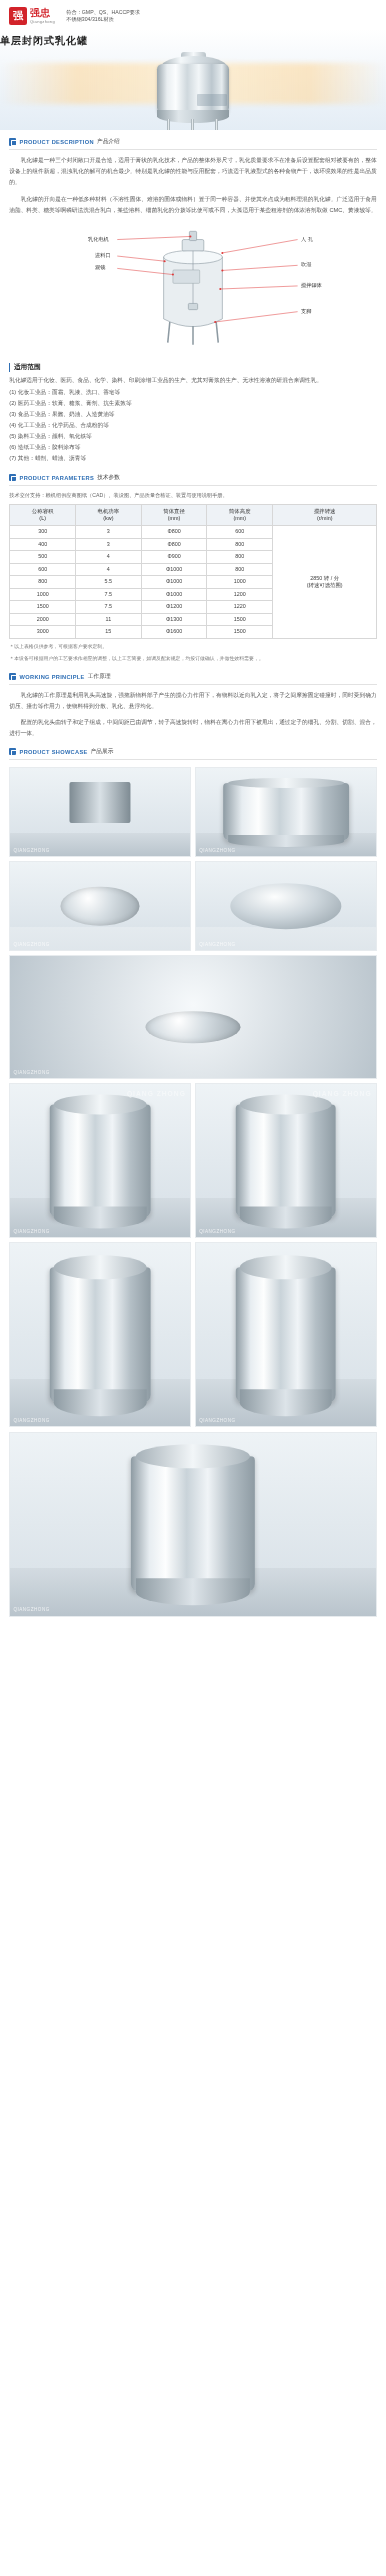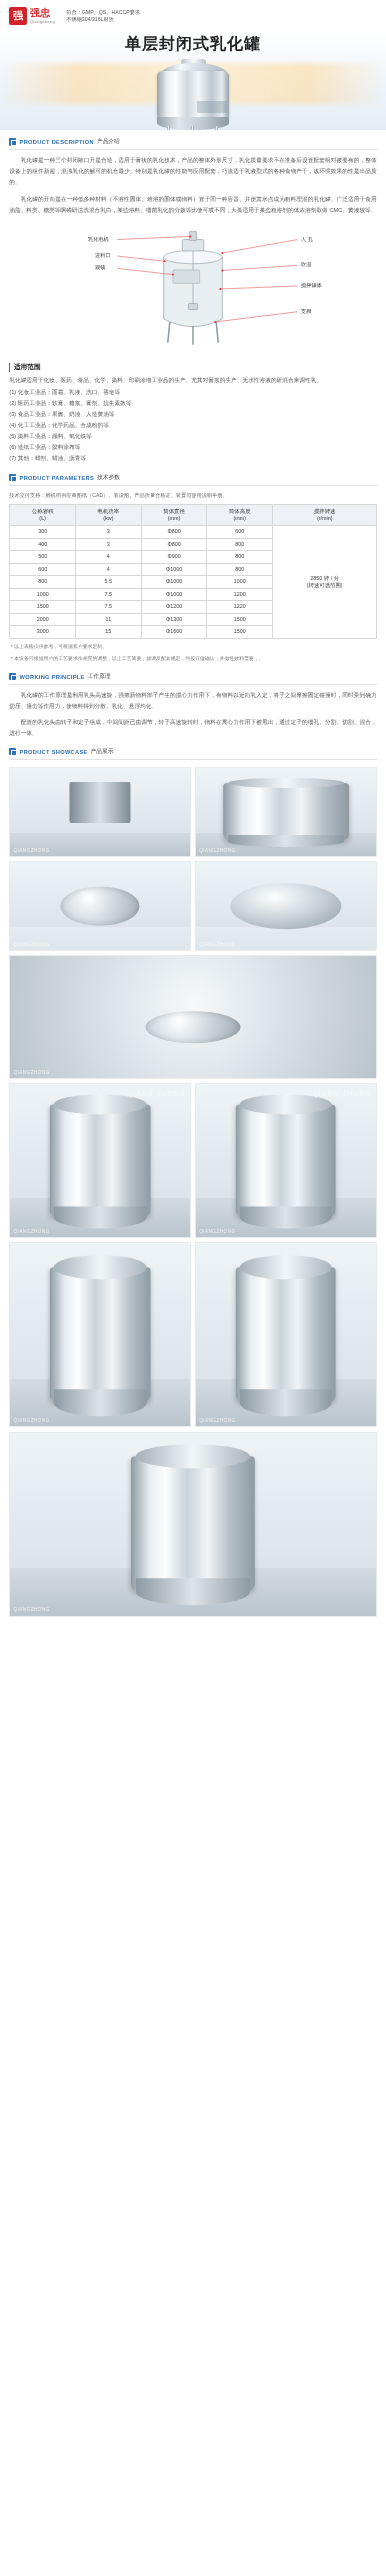--- a/index.html
+++ b/index.html
@@ -40,23 +40,22 @@
       linear-gradient(180deg,#ffffff 0%,#f3f7fb 40%,#e4edf5 100%);
     overflow:hidden;
   }
   .hero-glow {
     position:absolute; left:0; right:0; top:34px; height:41px;
     background:linear-gradient(90deg, rgba(255,255,255,0) 0%, rgba(255,214,150,0.55) 20%, rgba(255,236,200,0.75) 50%, rgba(255,214,150,0.55) 80%, rgba(255,255,255,0) 100%);
     filter:blur(2.6px);
   }
   .hero-title {
     position:relative;
-    text-align:center;
     padding-top:5.2px;
-    font-size:16px;
+    font-size:10px;
     font-weight:bold;
     color:#222;
     letter-spacing:1px;
   }
   .tank-wrap {
     position:relative;
     margin:4.1px auto 0;
     width:113px; height:77px;
   }
   

